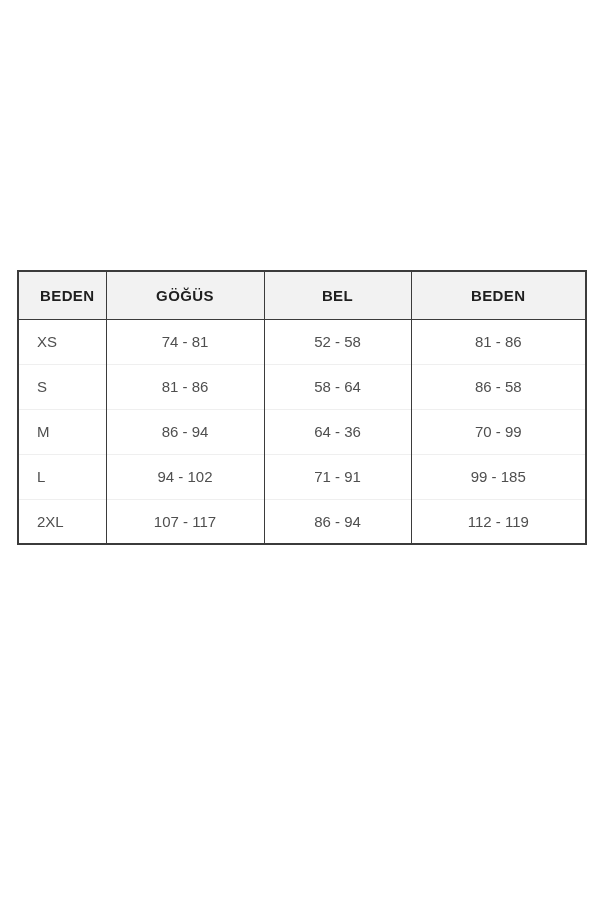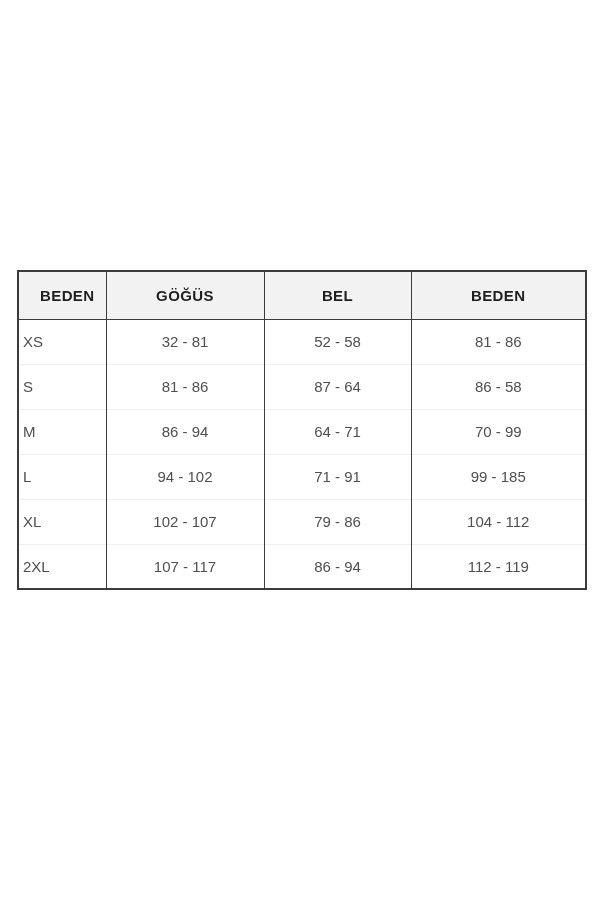--- a/index.html
+++ b/index.html
@@ -51,21 +51,21 @@
     height: 45px;
     color: #4f4f4f;
     font-size: 15px;
     text-align: center;
     vertical-align: middle;
     border-left: 1px solid #3b3b3b;
   }
   table.size-chart tbody td:first-child {
     border-left: none;
     text-align: left;
-    padding-left: 4px;
+    padding-left: 18px;
   }
   table.size-chart tbody tr + tr td {
     border-top: 1px solid #efefef;
   }
 </style>
 </head>
 <body>
 
 <div class="page">
   <table class="size-chart">
@@ -79,47 +79,41 @@
       <tr>
         <th>BEDEN</th>
         <th>GÖĞÜS</th>
         <th>BEL</th>
         <th>BEDEN</th>
       </tr>
     </thead>
     <tbody>
       <tr>
         <td>XS</td>
-        <td>32 - 81</td>
+        <td>74 - 81</td>
         <td>52 - 58</td>
         <td>81 - 86</td>
       </tr>
       <tr>
         <td>S</td>
         <td>81 - 86</td>
-        <td>87 - 64</td>
+        <td>58 - 64</td>
         <td>86 - 58</td>
       </tr>
       <tr>
         <td>M</td>
         <td>86 - 94</td>
-        <td>64 - 71</td>
+        <td>64 - 36</td>
         <td>70 - 99</td>
       </tr>
       <tr>
         <td>L</td>
         <td>94 - 102</td>
         <td>71 - 91</td>
         <td>99 - 185</td>
-      </tr>
-      <tr>
-        <td>XL</td>
-        <td>102 - 107</td>
-        <td>79 - 86</td>
-        <td>104 - 112</td>
       </tr>
       <tr>
         <td>2XL</td>
         <td>107 - 117</td>
         <td>86 - 94</td>
         <td>112 - 119</td>
       </tr>
     </tbody>
   </table>
 </div>

